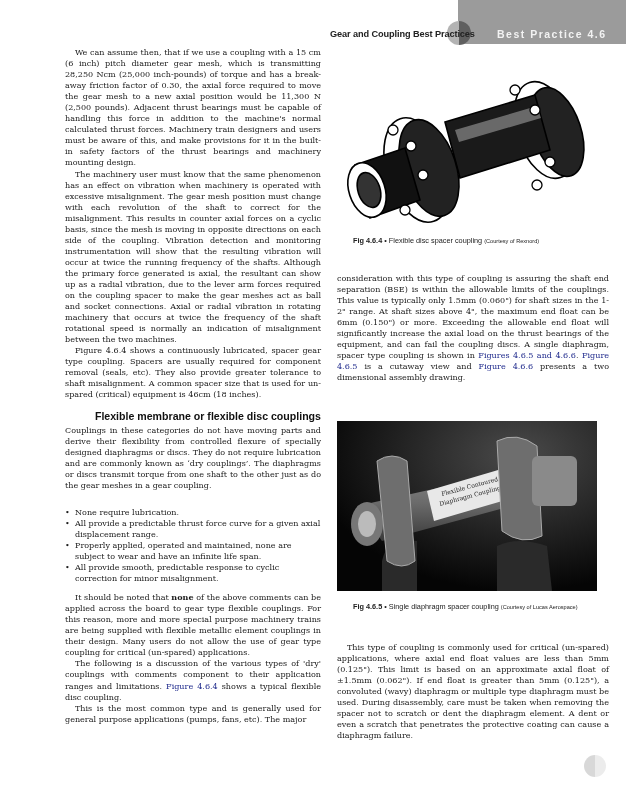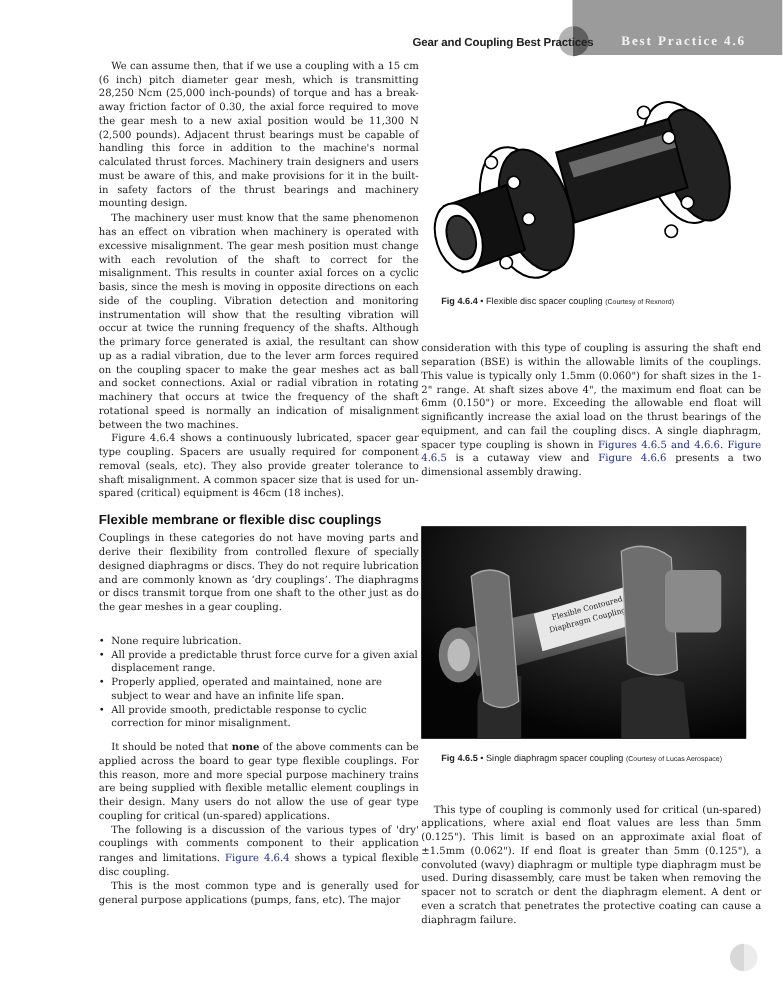--- a/index.html
+++ b/index.html
@@ -12,31 +12,31 @@
   }
   .header-circle {
     position: absolute; left: 447px; top: 21px; width: 24px; height: 24px; border-radius: 50%;
     background: linear-gradient(to right, #b3b3b3 0 48%, #5f5f5f 48% 100%);
   }
   .header-title {
     position: absolute; left: 330px; top: 29px; font-family: "Liberation Sans", sans-serif;
     font-size: 9.2px; font-weight: bold; color: #222; letter-spacing: -0.1px;
   }
   .header-section {
-    position: absolute; left: 497px; top: 28px; font-family: Liberation Serif, serif;
+    position: absolute; left: 497px; top: 28px; font-family: Liberation Sans, sans-serif;
     font-size: 10.5px; font-weight: bold; color: #f2f2f2; letter-spacing: 1.5px;
   }
   .col { position: absolute; font-size: 8.05px; line-height: 11.05px; text-align: justify; }
   .col p { margin: 0; text-indent: 10px; }
   .col p.noindent { text-indent: 0; }
-  .col-left { left: 79px; top: 47px; width: 256px; }
+  .col-left { left: 65px; top: 47px; width: 256px; }
   .col-right { left: 337px; width: 272px; }
   .section-heading {
     font-family: "Liberation Sans", sans-serif; font-weight: bold; font-size: 10.6px;
-    margin: 10px 0 3px 0; color: #111; text-align: left;
+    margin: 10px 0 3px 0; color: #111; text-align: right;
   }
   ul.features { margin: 16px 0 8px 0; padding: 0; list-style: none; }
   ul.features li { position: relative; padding-left: 10px; text-align: left; }
   ul.features li::before { content: "\2022"; position: absolute; left: 0; top: 0; }
   .link { color: #1f2a8c; }
   .fig1 { position: absolute; left: 345px; top: 50px; width: 262px; height: 175px; }
   .fig-caption {
     position: absolute; font-family: "Liberation Sans", sans-serif; font-size: 7.3px; line-height: 9px; color: #222;
   }
   .fig-caption b { font-weight: bold; padding-left: 16px; }

